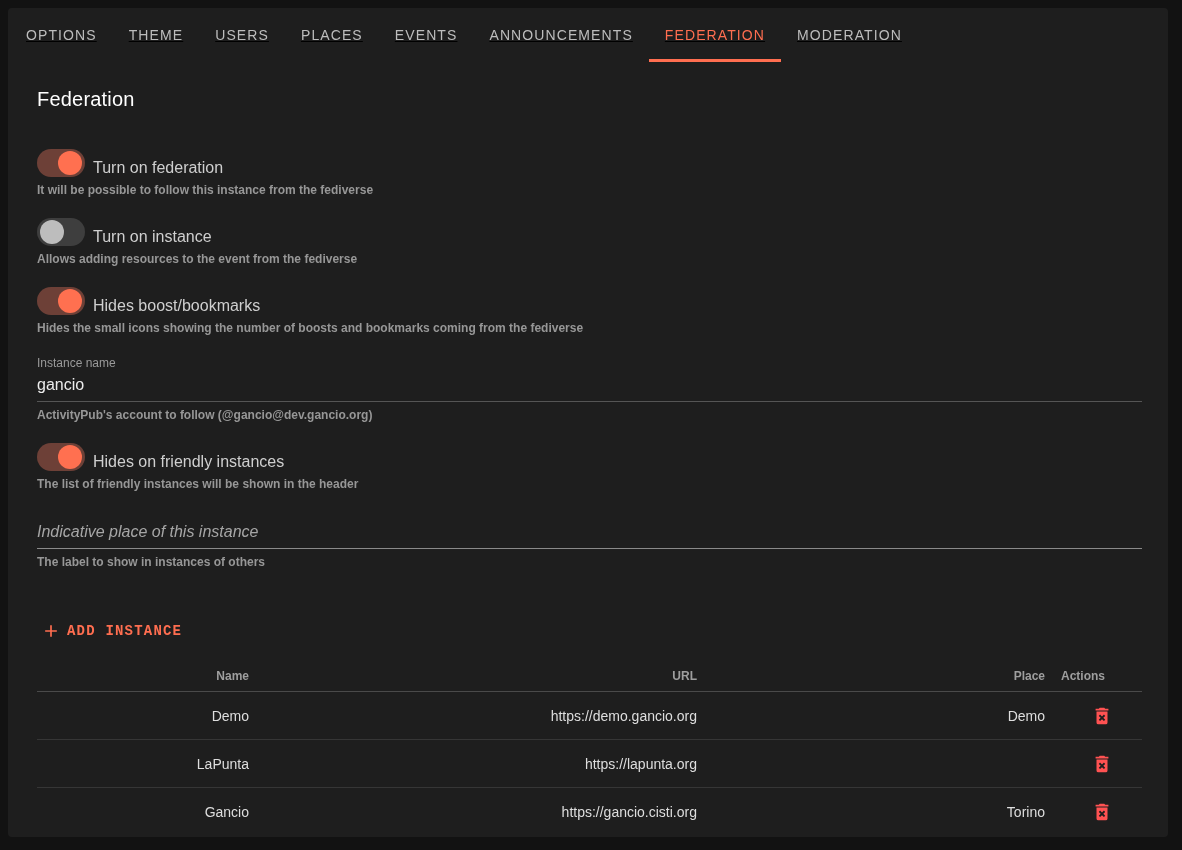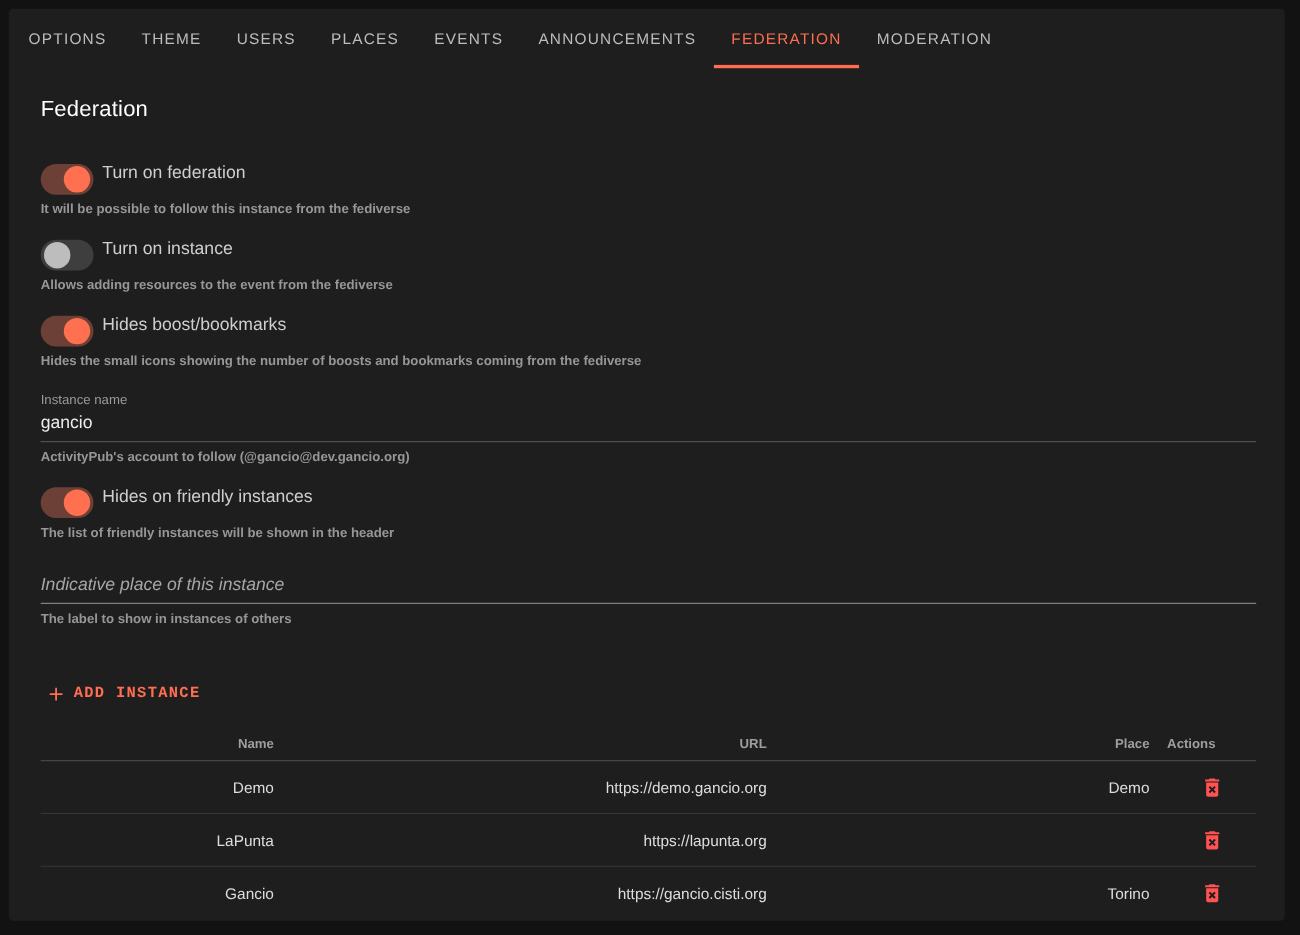--- a/index.html
+++ b/index.html
@@ -18,21 +18,21 @@
     overflow:hidden;
   }
   .card{
     position:absolute;left:8px;top:8px;right:14px;bottom:13px;
     background:var(--card-bg);
     border-radius:4px;
     overflow:hidden;
   }
   
   .tabs{
-    display:flex;align-items:stretch;height:54px;padding-left:2px;
+    display:flex;align-items:stretch;height:54px;padding-left:2px;text-decoration:underline;
   }
   .tab{
     display:flex;align-items:center;
     padding:0 16px;
     font-size:14px;font-weight:500;
     letter-spacing:1.1px;
     color:#bdbdbd;
     text-transform:uppercase;
     position:relative;
     cursor:pointer;
@@ -43,21 +43,21 @@
     content:"";position:absolute;left:0;right:0;bottom:0;height:3px;
     background:var(--accent);
   }
   
   .content{padding:26px 26px 0 29px;}
   h1.page-title{
     margin:0 0 38px;
     font-size:20px;font-weight:500;color:#ffffff;letter-spacing:.2px;
   }
   .setting{margin-bottom:20px;}
-  .setting-row{display:flex;align-items:flex-start;margin-top:21px;}
+  .setting-row{display:flex;align-items:flex-end;margin-top:21px;}
   .switch{
     width:48px;height:28px;border-radius:14px;
     position:relative;flex:none;cursor:pointer;
   }
   .switch .thumb{
     position:absolute;top:2px;width:24px;height:24px;border-radius:50%;
   }
   .switch[data-state="on"]{background:#6d4037;}
   .switch[data-state="on"] .thumb{right:3px;background:#ff7050;}
   .switch[data-state="off"]{background:#3e3e3e;}

